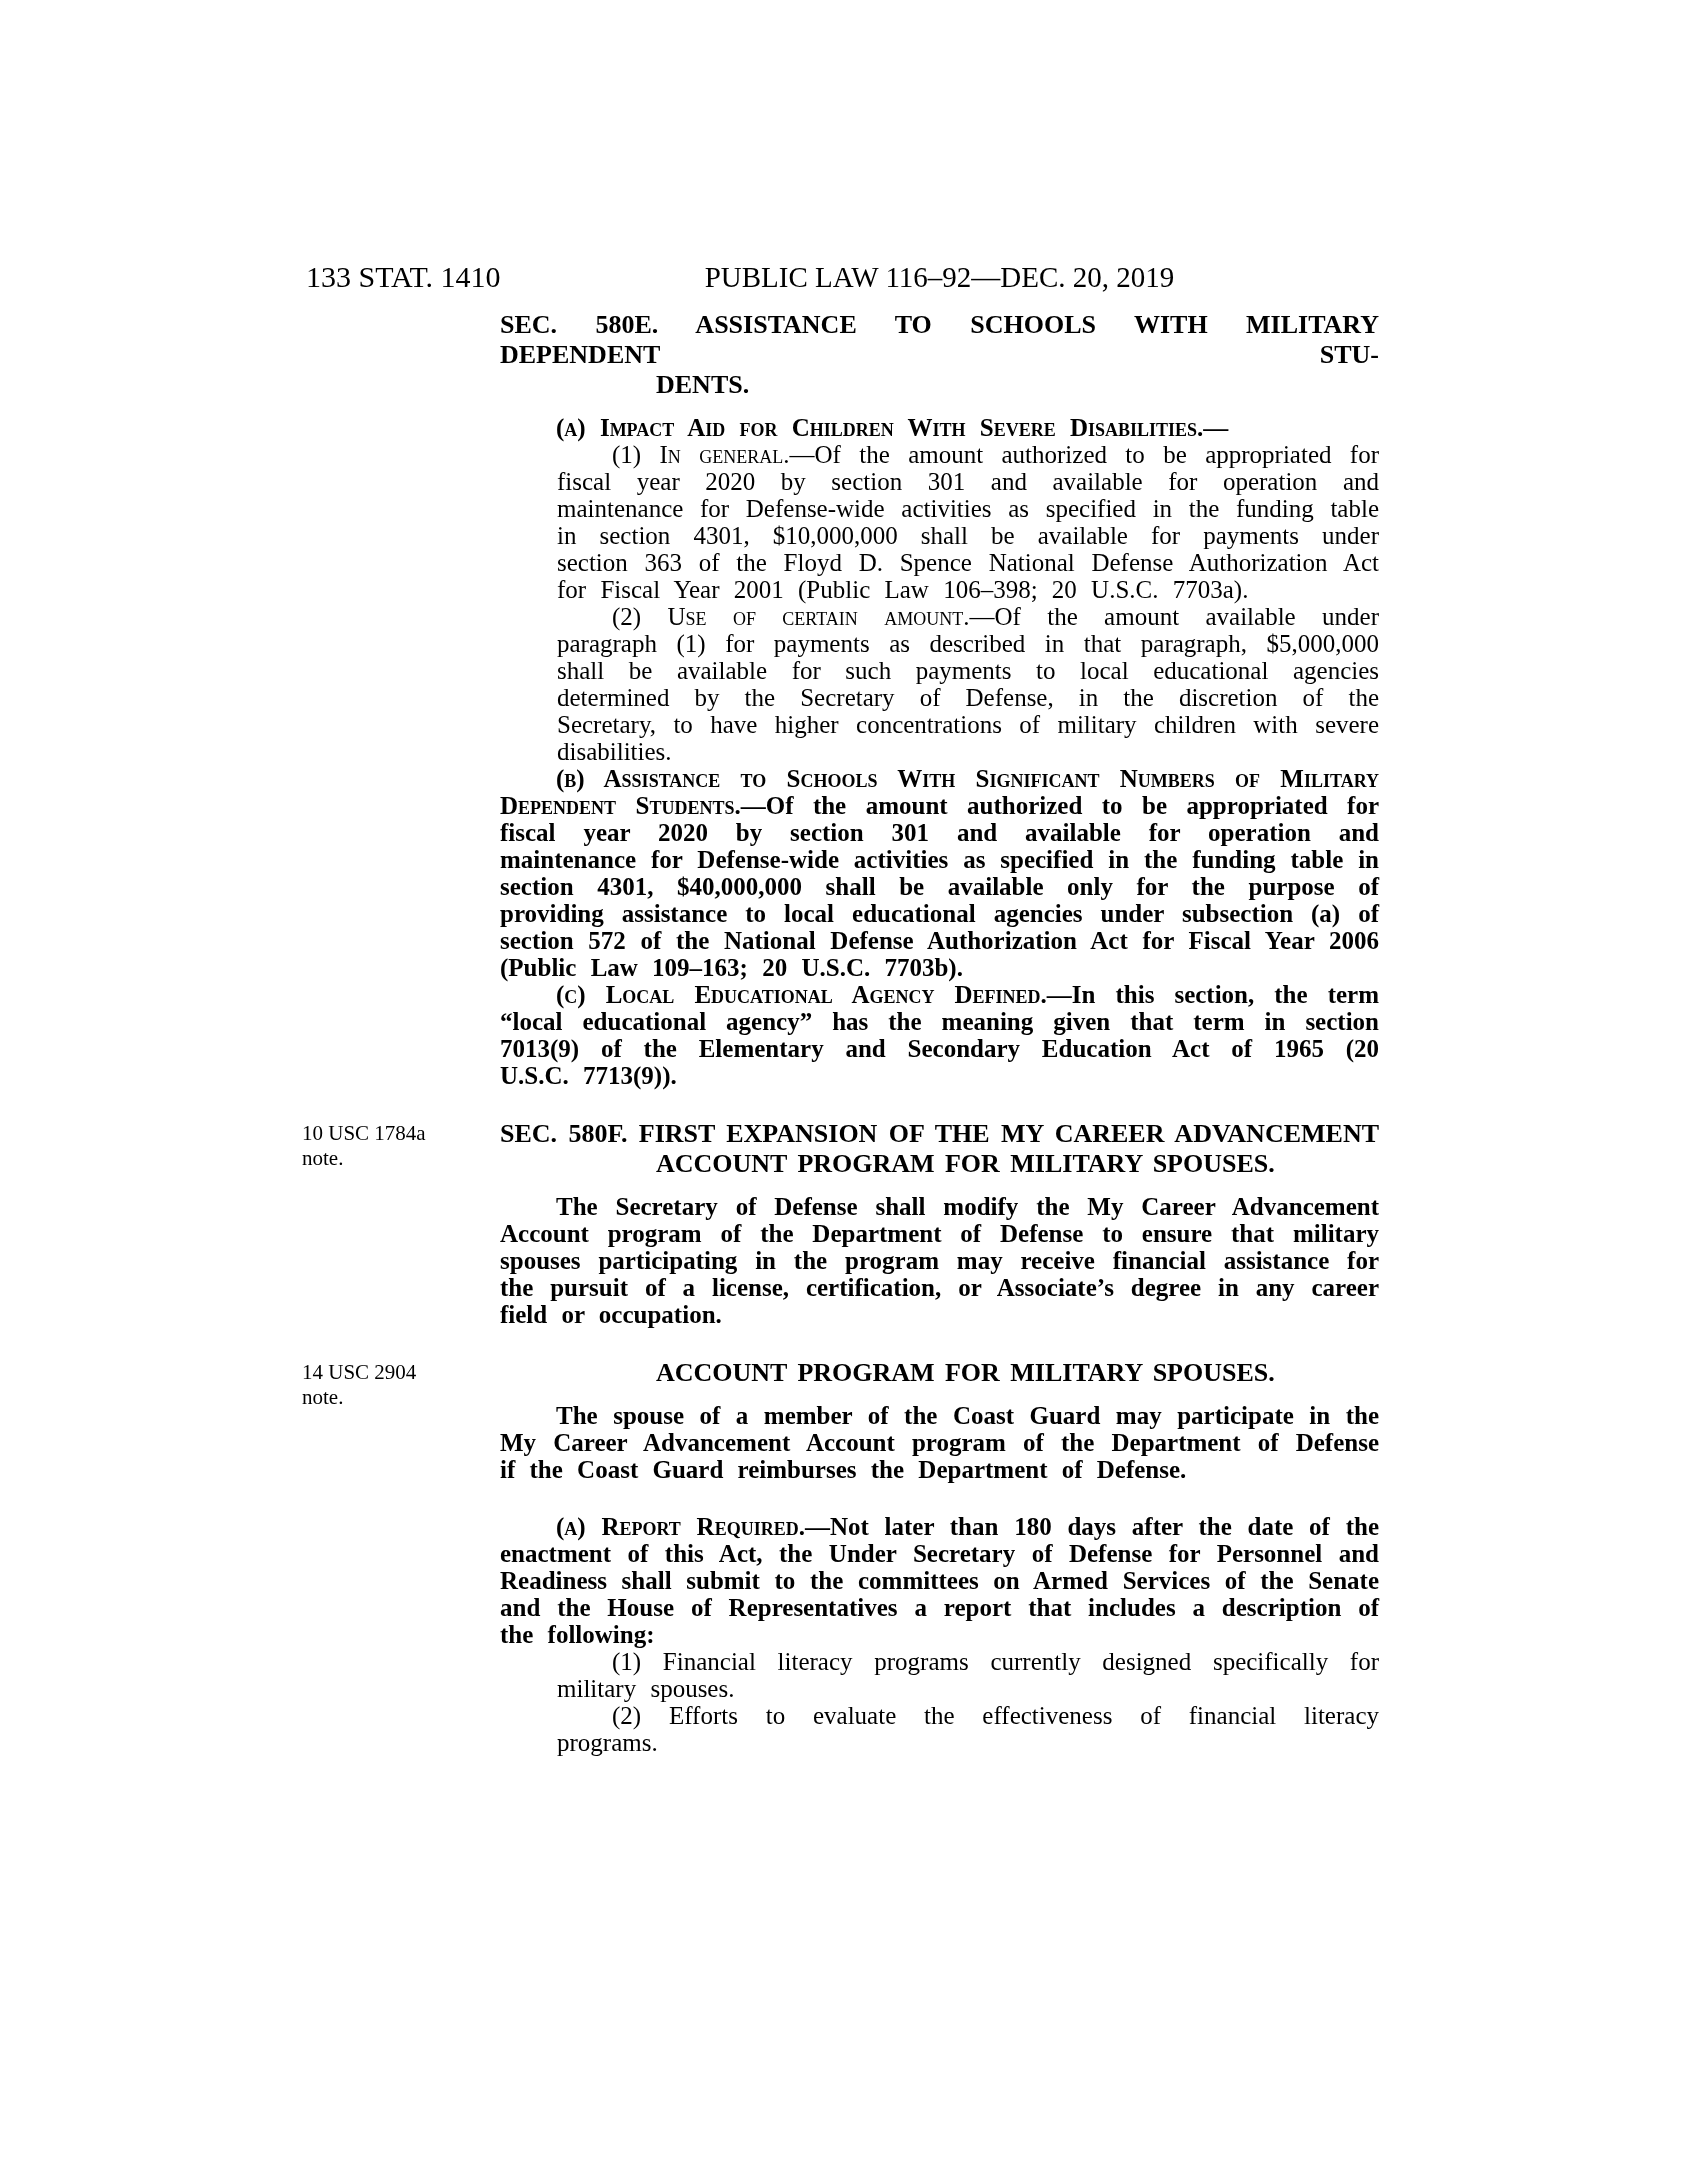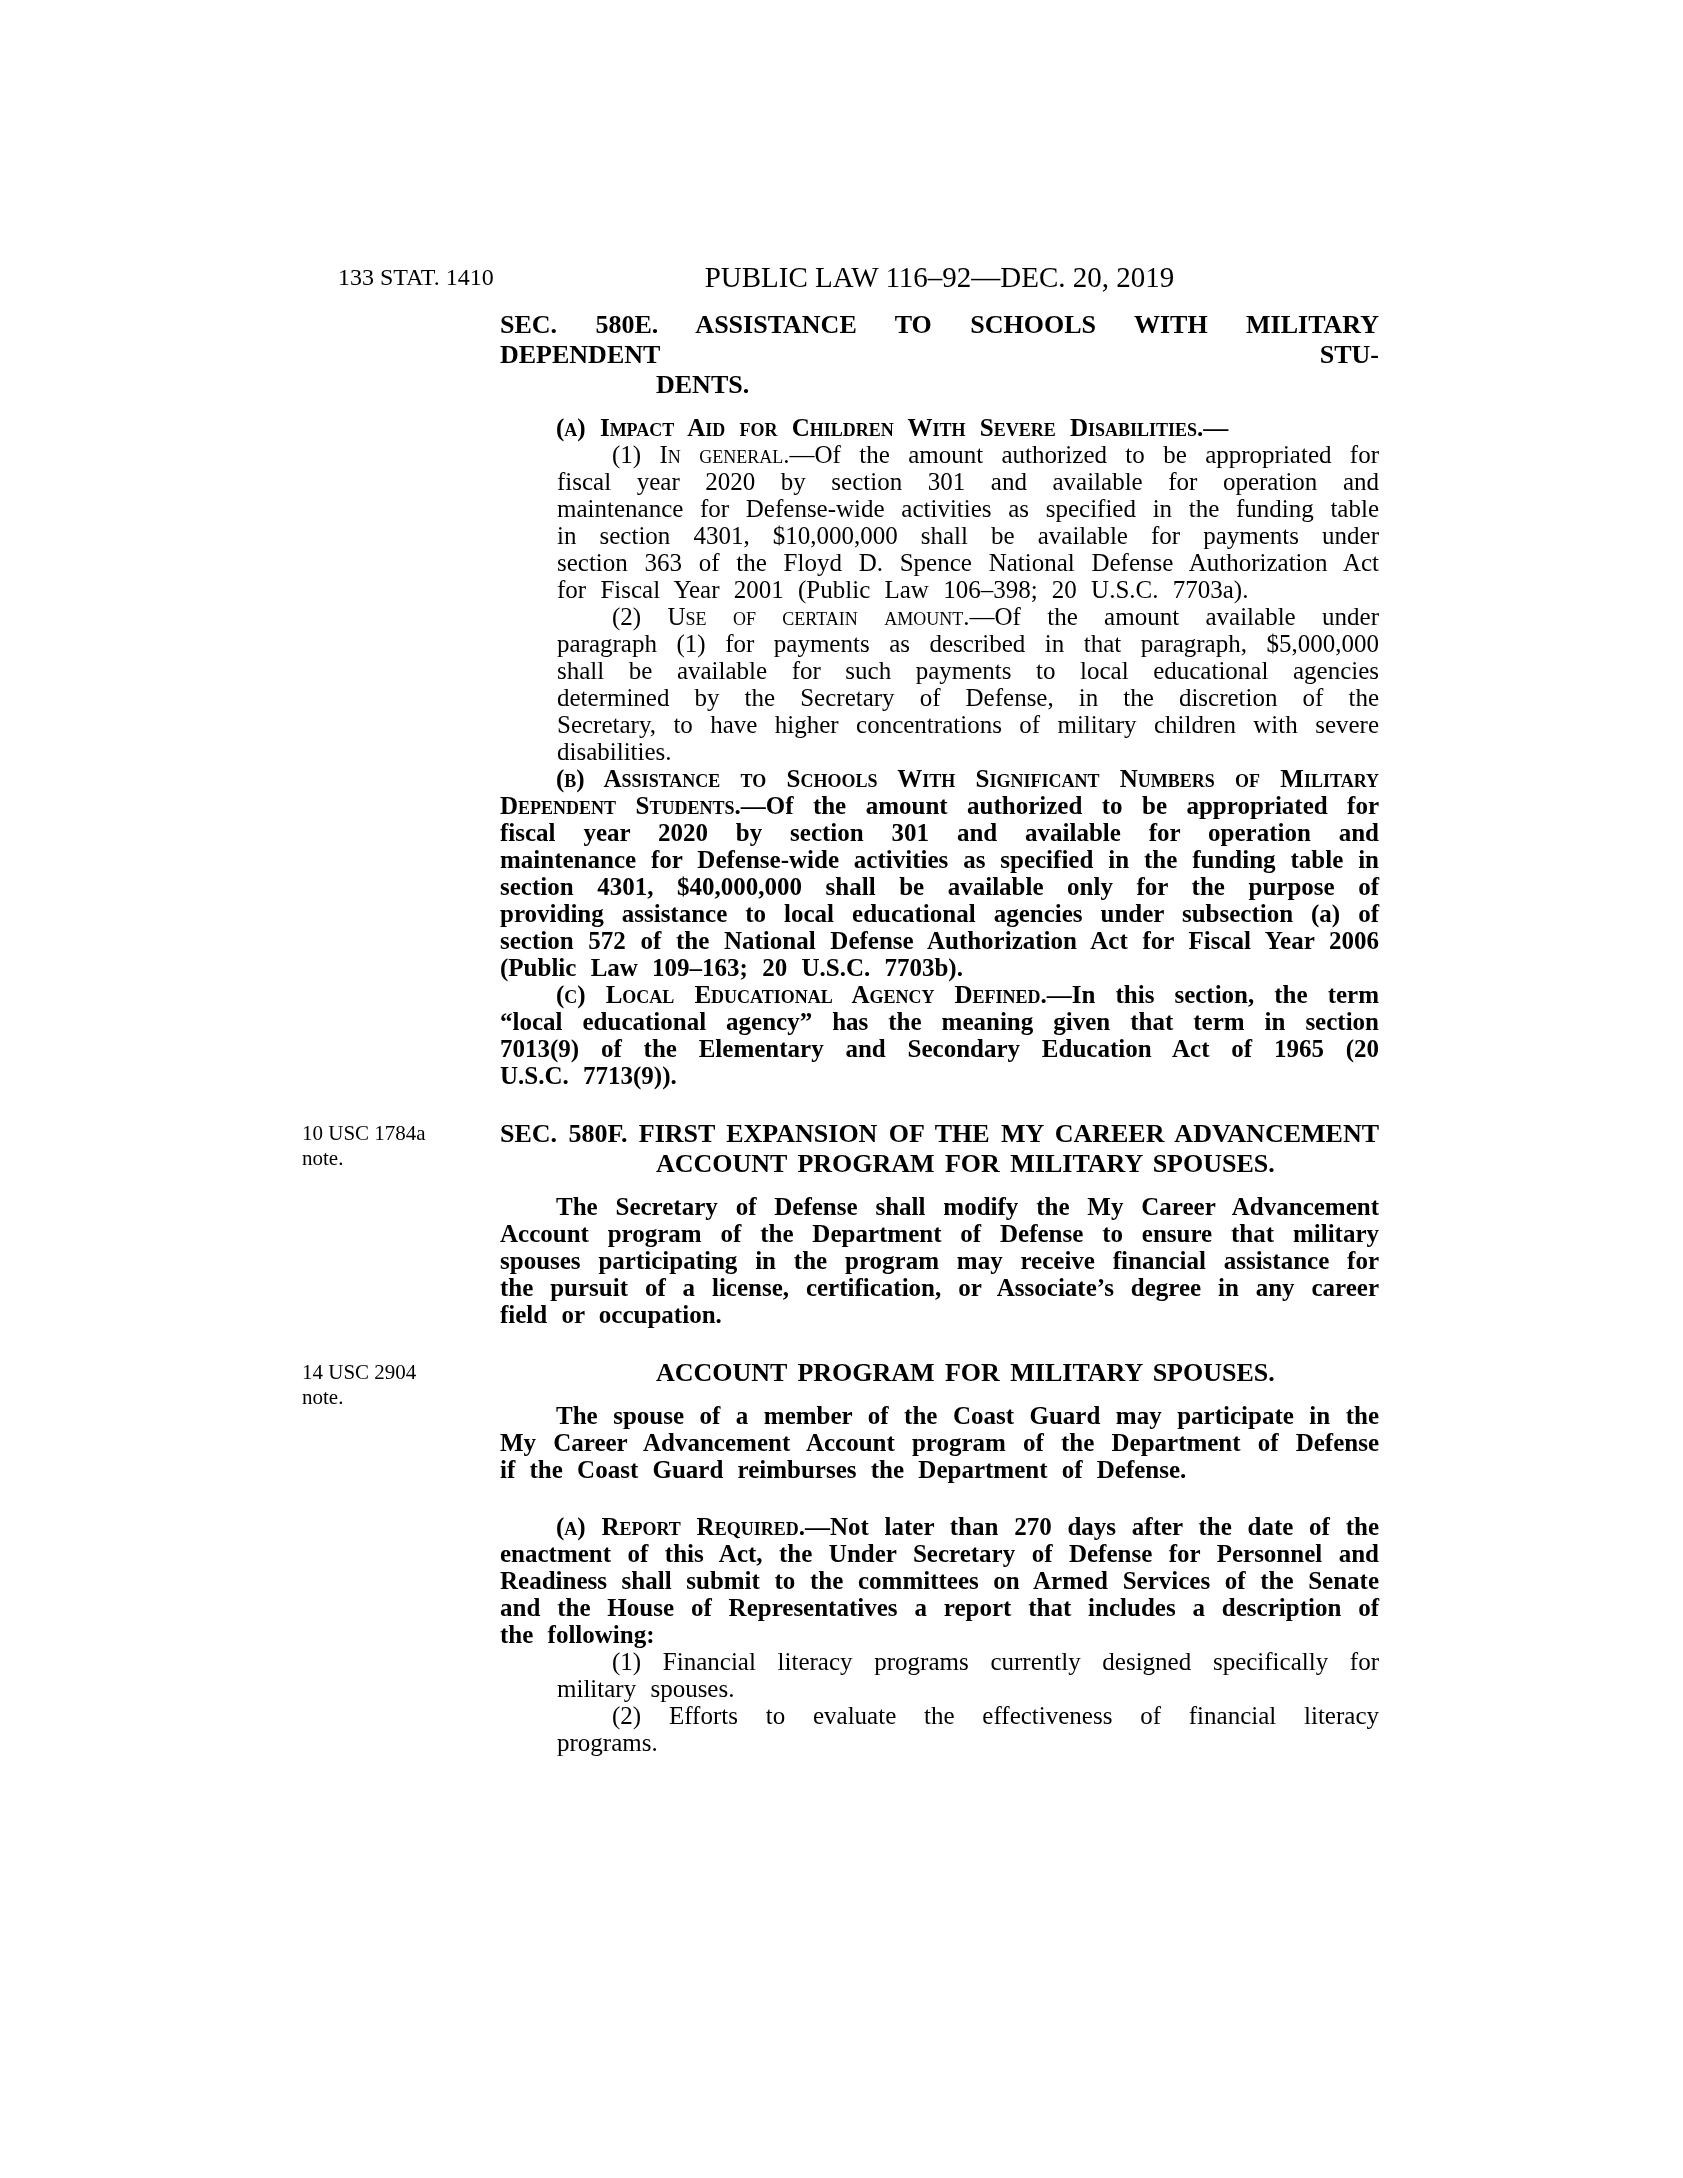--- a/index.html
+++ b/index.html
@@ -13,24 +13,23 @@
     color: #000000;
     font-family: "Liberation Serif", "DejaVu Serif", serif;
     overflow: hidden;
   }
 
   
   .stat-num {
     position: absolute;
     left: 306px;
     top: 259px;
-    font-size: 24px;
+    font-size: 30px;
     line-height: 36px;
     white-space: nowrap;
-    margin-left: 32px;
   }
   .law-title {
     position: absolute;
     left: 500px;
     top: 259px;
     width: 879px;
     text-align: center;
     font-size: 29px;
     line-height: 36px;
     white-space: nowrap;
@@ -128,20 +127,20 @@
         <div>14 USC 2904</div>
         <div>note.</div>
       </aside>
       <h2 class="heading">
         <div class="hline runover">ACCOUNT PROGRAM FOR MILITARY SPOUSES.</div>
       </h2>
       <p class="para sub"><span>The spouse of a member of the Coast Guard may participate in the My Career Advancement Account program of the Department of Defense if the Coast Guard reimburses the Department of Defense.</span></p>
     </section>
 
     <section class="sec">
-      <p class="para sub"><span class="sc">(a) Report Required.—</span><span>Not later than 270 days after the date of the enactment of this Act, the Under Secretary of Defense for Personnel and Readiness shall submit to the committees on Armed Services of the Senate and the House of Representatives a report that includes a description of the following:</span></p>
+      <p class="para sub"><span class="sc">(a) Report Required.—</span><span>Not later than 180 days after the date of the enactment of this Act, the Under Secretary of Defense for Personnel and Readiness shall submit to the committees on Armed Services of the Senate and the House of Representatives a report that includes a description of the following:</span></p>
       <p class="para num"><span>(1) Financial literacy programs currently designed specifically for military spouses.</span></p>
       <p class="para num"><span>(2) Efforts to evaluate the effectiveness of financial literacy programs.</span></p>
     </section>
 
   </div>
 </div>
 
 
 </body></html>

